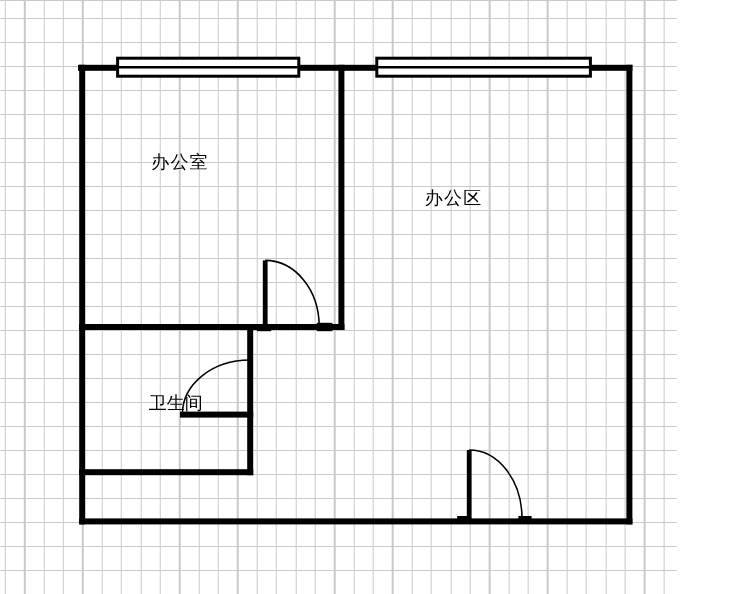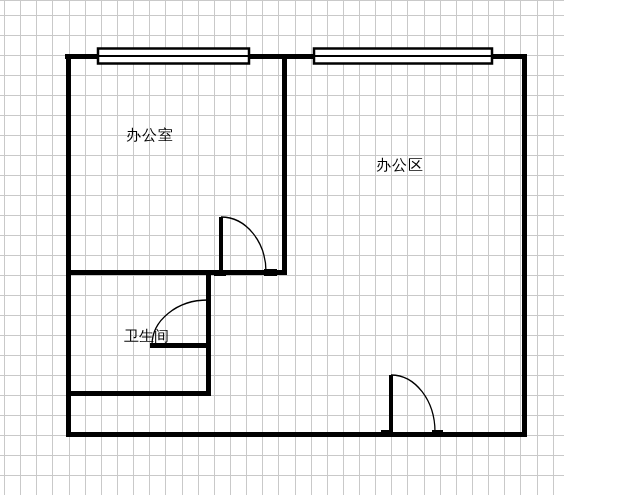--- a/index.html
+++ b/index.html
@@ -23,21 +23,21 @@
   .win-mid  { stroke: var(--wall-color, #000000); stroke-width: 2px; }
   .room-label {
     position: absolute;
     color: #000000;
     font-size: 15px;
     line-height: 16px;
     letter-spacing: 1px;
     white-space: nowrap;
   }
   .label-office      { left: 126px; top: 127px; }
-  .label-office-area { left: 376px; top: 157px; }
+  .label-office-area { left: 354px; top: 157px; }
   .label-bathroom    { left: 124px; top: 328px; letter-spacing: 0; }
 </style>
 </head>
 <body>
 
 <div class="stage">
 
   <svg class="plan-svg" width="620" height="495" viewBox="0 0 620 495">
 
     <g>

